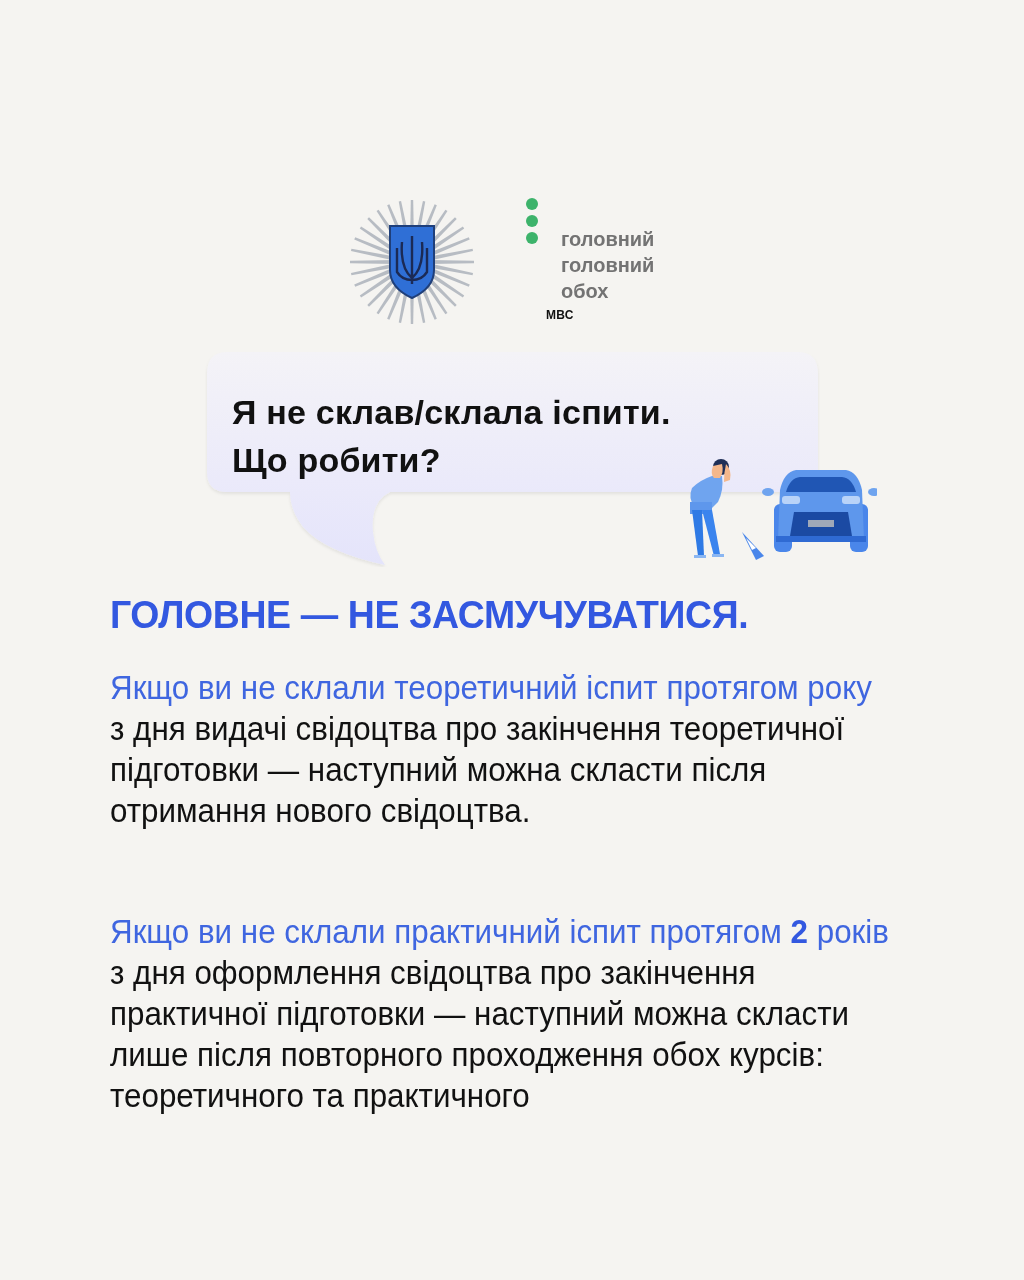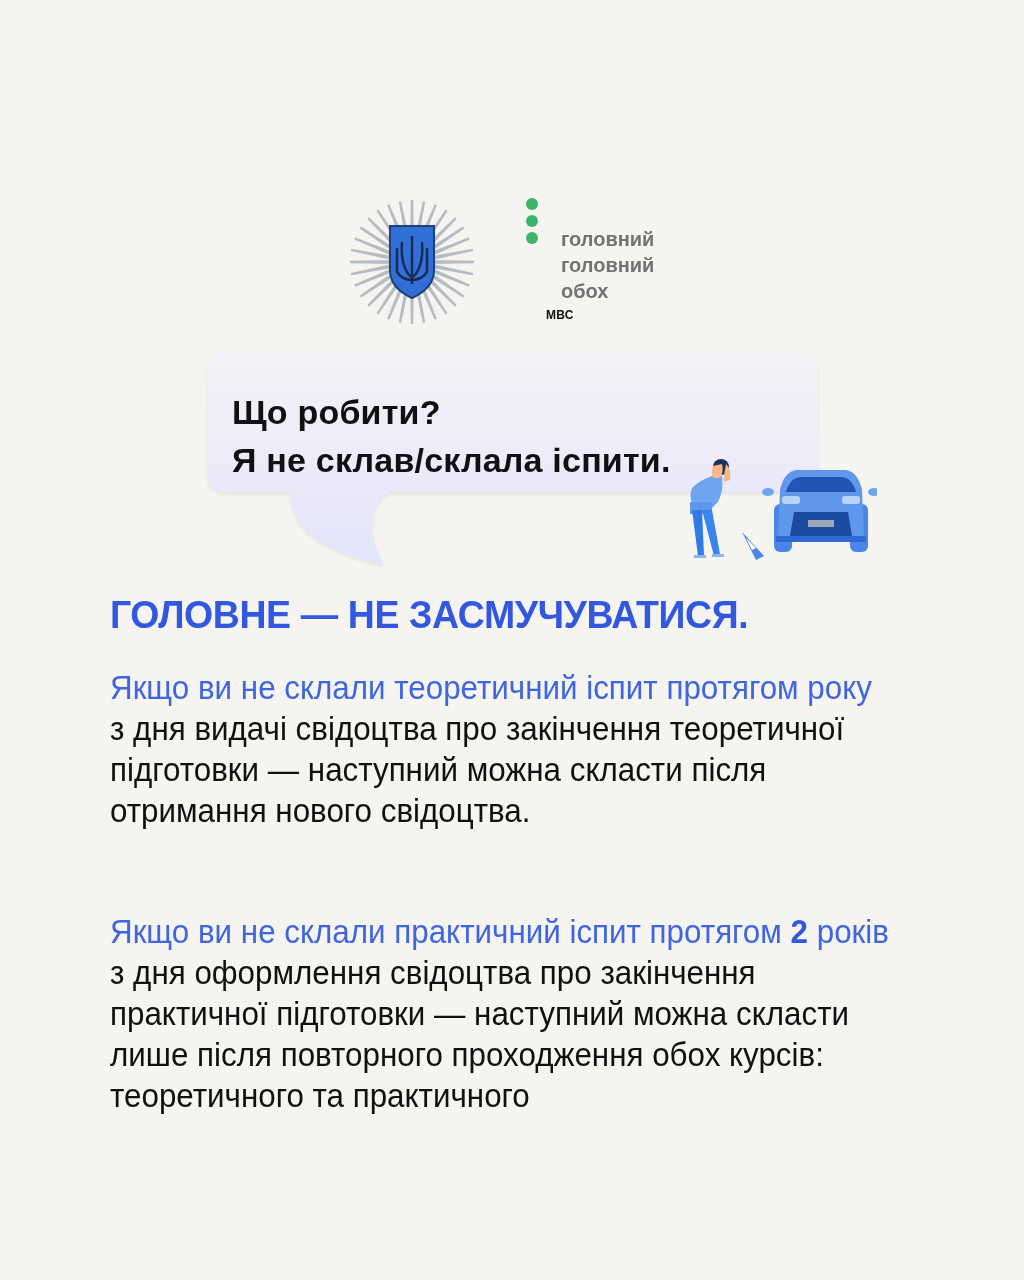--- a/index.html
+++ b/index.html
@@ -118,22 +118,22 @@
       </filter>
     </defs>
     <path filter="url(#sh)" fill="url(#bg)" d="M22,0 L593,0 Q613,0 613,22 L613,120 Q613,140 593,140 L185,140
          Q165,150 168,180 Q170,200 180,213
          Q120,200 98,175 Q85,158 85,140
          L22,140 Q2,140 2,120 L2,22 Q2,0 22,0 Z"></path>
   </svg>
 </div>
 
 <div class="question">
+  <div>Я не склав/склала іспити.</div>
   <div>Що робити?</div>
-  <div>Я не склав/склала іспити.</div>
 </div>
 
 <svg class="illustration" viewBox="0 0 205 118" width="205" height="118">
 
   <g>
     <path d="M20,38 Q28,30 40,26 L50,26 Q52,40 46,52 L40,58 L22,56 Q16,48 20,38 Z" fill="#6fa4ef"></path>
     <rect x="18" y="52" width="22" height="12" fill="#5e97ec"></rect>
     <path d="M20,60 L30,60 L32,106 L26,106 Z" fill="#2f7ae5"></path>
     <path d="M30,60 L40,60 L48,104 L42,106 Z" fill="#3a84ee"></path>
     <rect x="22" y="105" width="12" height="3" fill="#8ab6f2"></rect>

